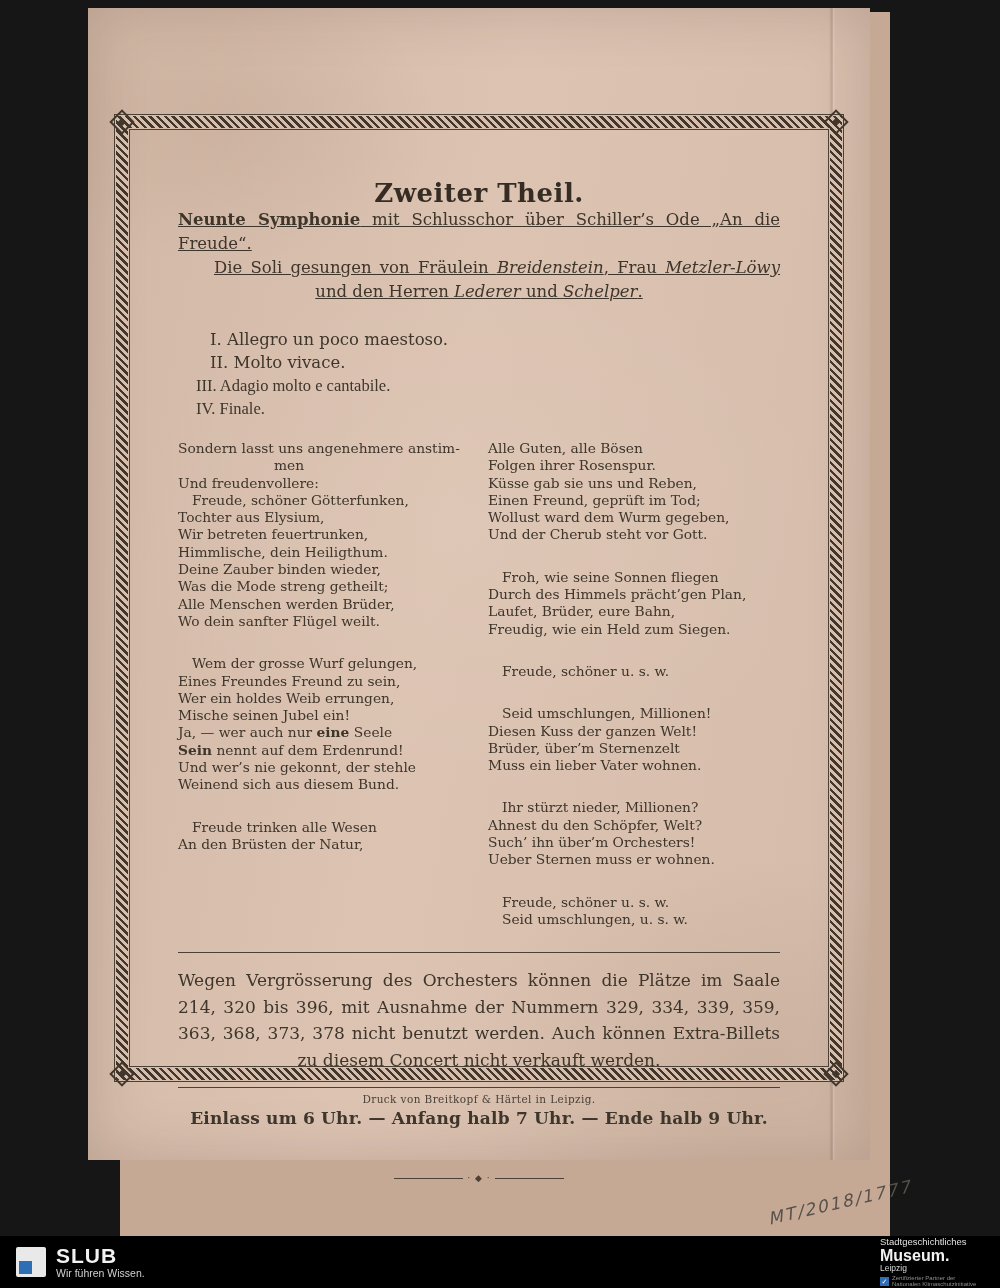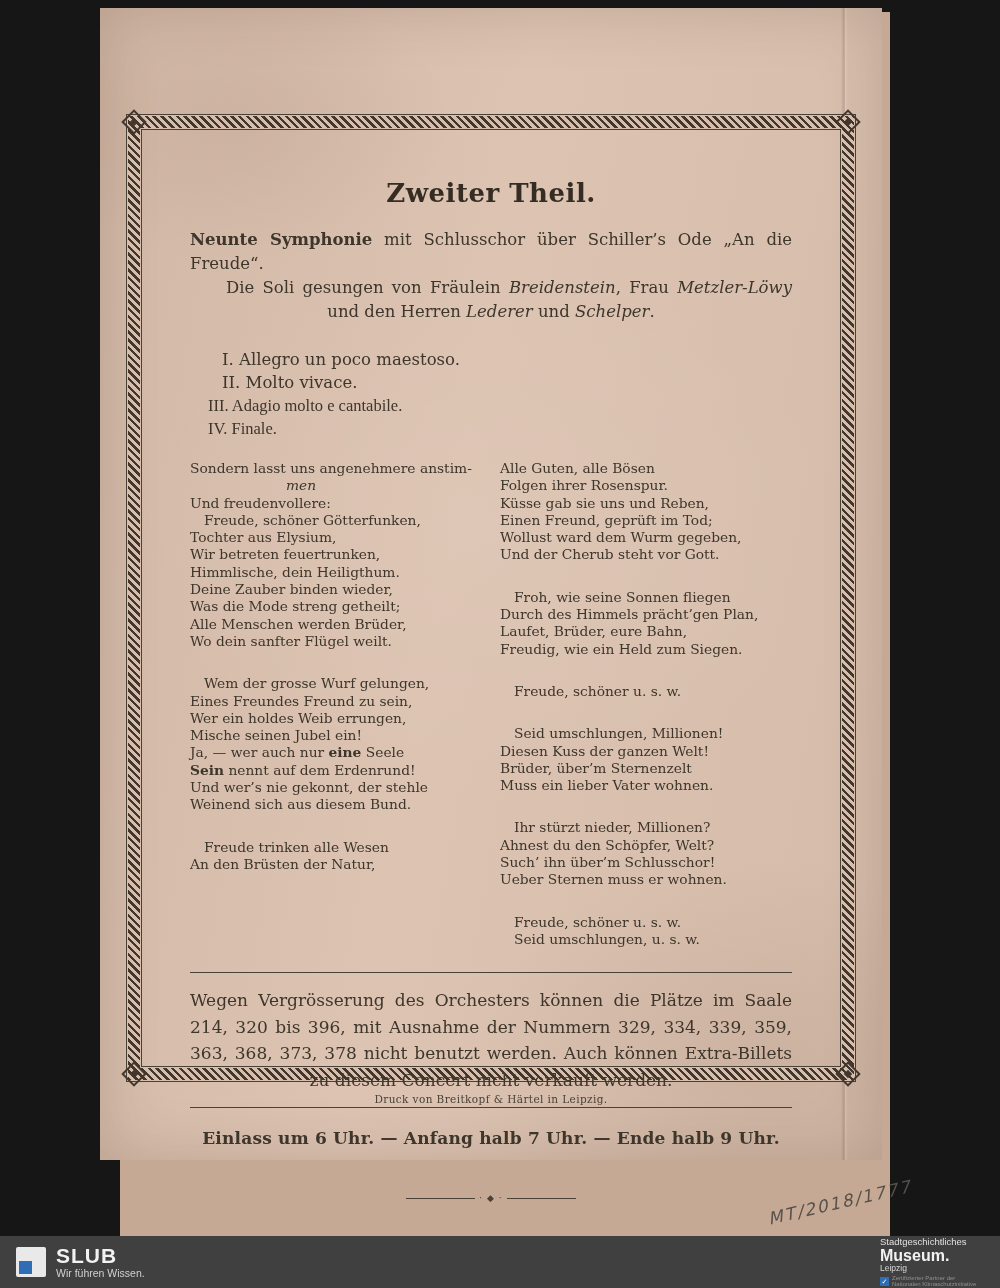--- a/index.html
+++ b/index.html
@@ -1,76 +1,76 @@
 <!DOCTYPE html>
 <html><head>
 <meta charset="utf-8">
 <style>
   html,body{margin:0;padding:0;}
   body{width:1000px;height:1288px;background:#161616;position:relative;overflow:hidden;
        font-family:"DejaVu Serif","Liberation Serif",serif;color:#3e352b;}
   .page{position:absolute;inset:0;}
 
   .under-sheet{position:absolute;left:120px;top:12px;width:770px;height:1226px;background:#c6a995;}
-  .paper{position:absolute;left:100px;top:8px;width:782px;height:1152px;
+  .paper{position:absolute;left:88px;top:8px;width:782px;height:1152px;
     background:
       radial-gradient(ellipse 300px 200px at 18% 10%, rgba(124,88,68,.10), transparent 70%),
       radial-gradient(ellipse 420px 300px at 85% 92%, rgba(124,88,68,.12), transparent 70%),
       radial-gradient(ellipse 520px 400px at 50% 45%, rgba(255,246,236,.08), transparent 70%),
       linear-gradient(100deg,#d2b8a6,#dcc3b2 45%,#d5bcaa 100%);
     box-shadow:inset 0 0 60px rgba(60,35,20,.18);}
   .crease{position:absolute;right:34px;top:0;bottom:0;width:7px;
     background:linear-gradient(to right, transparent, rgba(80,50,35,.20) 45%, rgba(255,255,255,.14) 60%, transparent);}
 
   .frame{position:absolute;left:28px;top:108px;width:726px;height:964px;box-sizing:border-box;
     border:12px solid #41372d;
     border-image:repeating-linear-gradient(45deg,#41372d 0 2.5px,#d7beac 2.5px 5.5px) 12;
     box-shadow:0 0 0 1px #d7beac,0 0 0 2px #4a4036, inset 0 0 0 1px #d7beac, inset 0 0 0 2px #4a4036;}
   .corner{position:absolute;width:14px;height:14px;border:2px solid #41372d;transform:rotate(45deg);}
   .corner::after{content:"";position:absolute;left:4px;top:4px;width:6px;height:6px;background:#41372d;}
   .corner.tl{left:-15px;top:-15px}.corner.tr{right:-15px;top:-15px}
   .corner.bl{left:-15px;bottom:-15px}.corner.br{right:-15px;bottom:-15px}
 
   .content{padding:0 50px;}
   .title{margin:50px 0 0;font-size:26px;font-weight:bold;text-align:center;letter-spacing:.5px;color:#352c23;}
-  .intro{margin-top:20px;font-size:16.5px;line-height:24px;}
+  .intro{font-size:16.5px;line-height:24px;text-decoration:underline;}
   .intro-line.j{text-align:justify;text-align-last:justify;}
   .intro-line.ind{padding-left:36px;}
   .intro-line.c{text-align:center;}
   .it{font-style:italic;}
   .b{font-weight:bold;}
 
   .movements{margin-top:24px;display:flex;font-size:16.5px;line-height:23px;flex-direction:column;}
   .mov-col.left{width:300px;padding-left:32px;box-sizing:border-box;}
   .mov-col.right{width:302px;padding-left:18px;box-sizing:border-box;font-family:Liberation Serif, serif;}
 
   .poem{margin-top:20px;display:flex;font-size:13.8px;line-height:17.3px;}
   .pcol.left{width:300px;}
   .pcol.right{width:302px;padding-left:10px;box-sizing:border-box;}
   .pline.ind{text-indent:14px;}
   .pline.gap{margin-top:25px;}
-  .pline.cont{padding-left:96px;font-style:italic;}
+  .pline.cont{padding-left:96px;}
   .pline b,.pline .bold{font-weight:bold;}
 
   .rule{margin-top:24px;height:1px;background:#4c4136;}
   .rule.r2{margin-top:14px;}
   .notice{margin-top:14px;font-size:17px;line-height:26.5px;text-align:justify;text-align-last:center;}
   .times{margin-top:20px;text-align:center;font-size:17px;font-weight:bold;letter-spacing:.2px;}
   .divider{margin:46px auto 0;width:170px;display:flex;align-items:center;color:#4c4136;}
   .divider::before,.divider::after{content:"";flex:1;height:1px;background:#4c4136;}
   .divider .orn{padding:0 4px;font-size:9px;line-height:9px;}
   .divider .orn::before{content:"· ◆ ·";letter-spacing:1px;}
 
   .printer{position:absolute;left:0;right:0;top:1085px;text-align:center;
     font-size:10.5px;letter-spacing:.4px;color:#4a4037;}
 
   .inventory{position:absolute;left:768px;top:1192px;transform:rotate(-13deg) skewX(-6deg);
     font-family:"DejaVu Sans",sans-serif;font-style:italic;font-size:17px;letter-spacing:2px;color:#57514b;}
 
-  .bar{position:absolute;left:0;bottom:0;width:1000px;height:52px;background:#404040;
+  .bar{position:absolute;left:0;bottom:0;width:1000px;height:52px;background:#000000;
     display:flex;align-items:center;justify-content:space-between;box-sizing:border-box;padding:0 16px;
     font-family:"Liberation Sans","DejaVu Sans",sans-serif;color:#f2f2f2;}
   .slub{display:flex;align-items:center;gap:10px;}
   .slub-icon{width:30px;height:30px;background:#e9e9e9;position:relative;border-radius:2px;}
   .slub-icon::after{content:"";position:absolute;left:3px;bottom:3px;width:13px;height:13px;background:#2f6db5;}
   .slub-text .name{font-size:21px;font-weight:bold;letter-spacing:1px;line-height:22px;}
   .slub-text .tagline{font-size:10.5px;color:#d0d0d0;line-height:12px;}
   .museum{display:flex;align-items:flex-start;gap:8px;text-align:left;}
   .museum-lines .m1{font-size:9.5px;line-height:10px;color:#e0e0e0;}
   .museum-lines .m2{font-size:16px;font-weight:bold;line-height:17px;}
@@ -153,21 +153,21 @@
               <div class="pline"><span>Durch des Himmels prächt’gen Plan,</span></div>
               <div class="pline"><span>Laufet, Brüder, eure Bahn,</span></div>
               <div class="pline"><span>Freudig, wie ein Held zum Siegen.</span></div>
               <div class="pline ind gap"><span>Freude, schöner u. s. w.</span></div>
               <div class="pline ind gap"><span>Seid umschlungen, Millionen!</span></div>
               <div class="pline"><span>Diesen Kuss der ganzen Welt!</span></div>
               <div class="pline"><span>Brüder, über’m Sternenzelt</span></div>
               <div class="pline"><span>Muss ein lieber Vater wohnen.</span></div>
               <div class="pline ind gap"><span>Ihr stürzt nieder, Millionen?</span></div>
               <div class="pline"><span>Ahnest du den Schöpfer, Welt?</span></div>
-              <div class="pline"><span>Such’ ihn über’m Schlusschor!</span></div>
+              <div class="pline"><span>Such’ ihn über’m Orchesters!</span></div>
               <div class="pline"><span>Ueber Sternen muss er wohnen.</span></div>
               <div class="pline ind gap"><span>Freude, schöner u. s. w.</span></div>
               <div class="pline ind"><span>Seid umschlungen, u. s. w.</span></div>
             </div>
         </div>
 
         <div class="rule"></div>
         <div class="notice"><span>Wegen Vergrösserung des Orchesters können die Plätze im Saale 214, 320 bis 396, mit Ausnahme der Nummern 329, 334, 339, 359, 363, 368, 373, 378 nicht benutzt werden. Auch können Extra-Billets zu diesem Concert nicht verkauft werden.</span></div>
         <div class="rule r2"></div>
         <div class="times"><span>Einlass um 6 Uhr. — Anfang halb 7 Uhr. — Ende halb 9 Uhr.</span></div>

